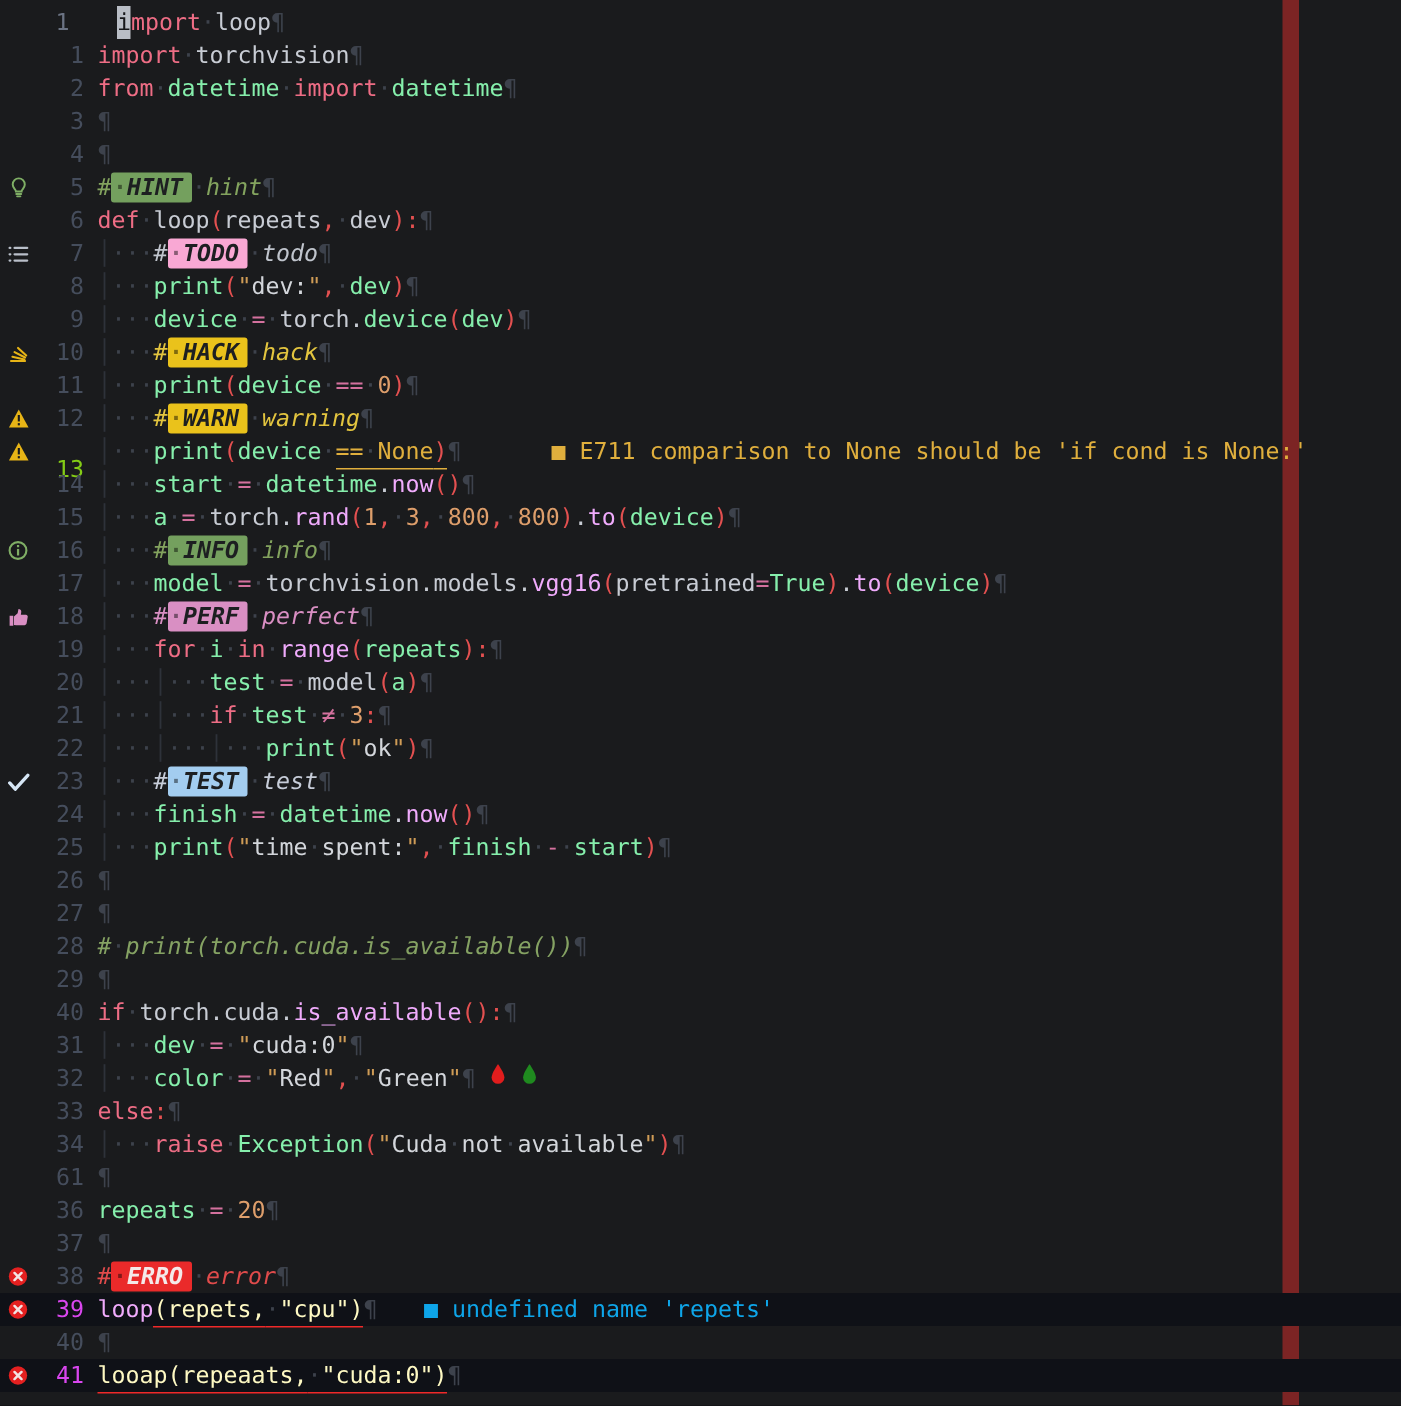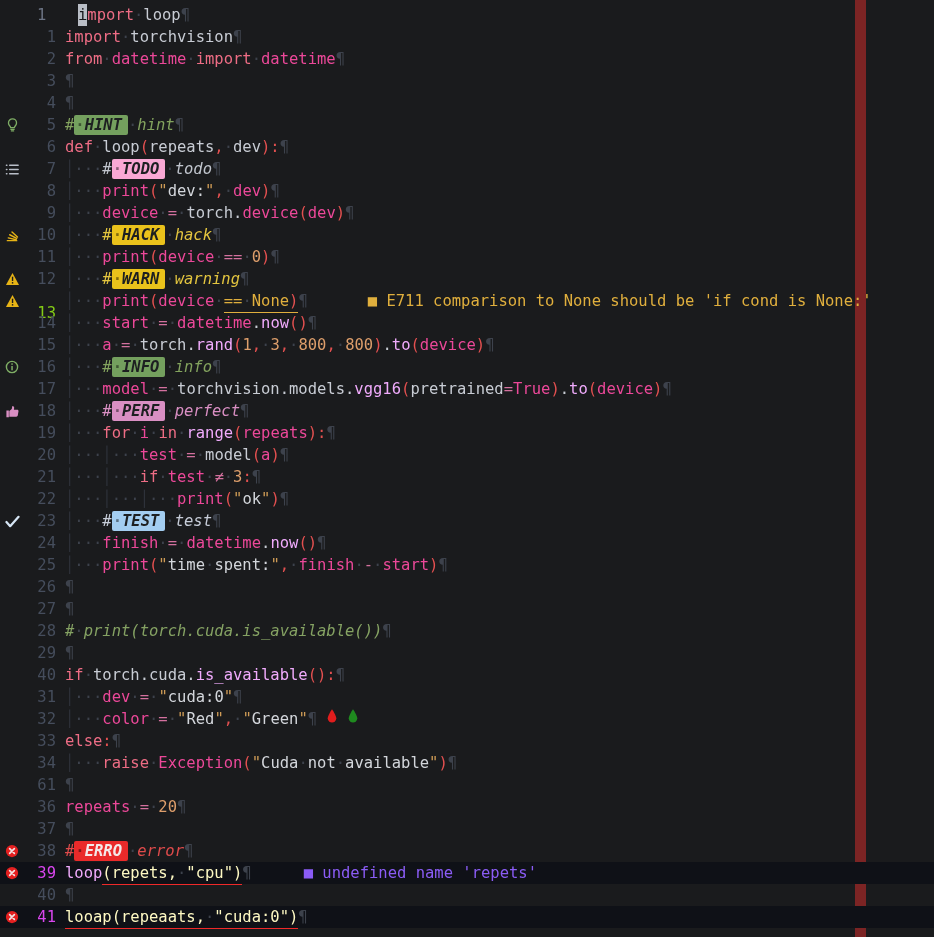--- a/index.html
+++ b/index.html
@@ -20,21 +20,21 @@
   .row.hl-err{background:#0f1117;}
   .sign{width:24px;height:22px;display:flex;justify-content:center;align-items:center;flex:none;}
   .num{width:32px;flex:none;text-align:right;color:#454d5c;}
   .num.nm-cur{text-align:left;padding-left:13px;color:#6b7383;}
   .num.nm-warn{color:#84cc16;font-weight:normal;margin-top:24px;}
   .num.nm-err{color:#d946ef;font-weight:normal;}
   .code{padding-left:9px;white-space:pre;display:flex;align-items:center;}
   .code span{white-space:pre;}
   
   .k{color:#ee6d85}
-  .v{color:#ec4899}
+  .v{color:#86efac}
   .f{color:#f0abfc}
   .n{color:#dd9e6b}
   .r{color:#e35050}
   .o{color:#d4719e}
   .t{color:#c8ccd4}
   .q{color:#cf9c56}
   .s{color:#d3d6db}
   .c{color:#85a263;font-style:italic}
   .d{color:#3d424c}
   .gd{color:#2e323a}
@@ -46,21 +46,21 @@
   .hintw{color:#83a35e}
   .todow{color:#c0c5cd}
   .hackw{color:#e3c53f}
   .warnw{color:#e3c53f}
   .infow{color:#83a35e}
   .perfw{color:#d98fc3}
   .testw{color:#c6ccd8}
   .errow{color:#e04b4b}
   .cur{background:#b9bec6;color:#16171a}
   .vy{color:#e0af3d;margin-left:60px}
-  .vr{color:#8b5cf6;margin-left:52px}
+  .vr{color:#0ea5e9;margin-left:31px}
   .badge{
     display:inline-block;color:#1d1f21;font-weight:bold;font-style:italic;
     border-radius:2px;padding:0 6px 0 1px;height:20px;line-height:20px;
   }
   .badge .bd{color:rgba(0,0,0,.45);font-style:normal;}
   .b-hint{background:#74a05e}
   .b-todo{background:#f9a8d4}
   .b-hack{background:#eac21b}
   .b-warn{background:#eac21b}
   .b-info{background:#74a05e}

